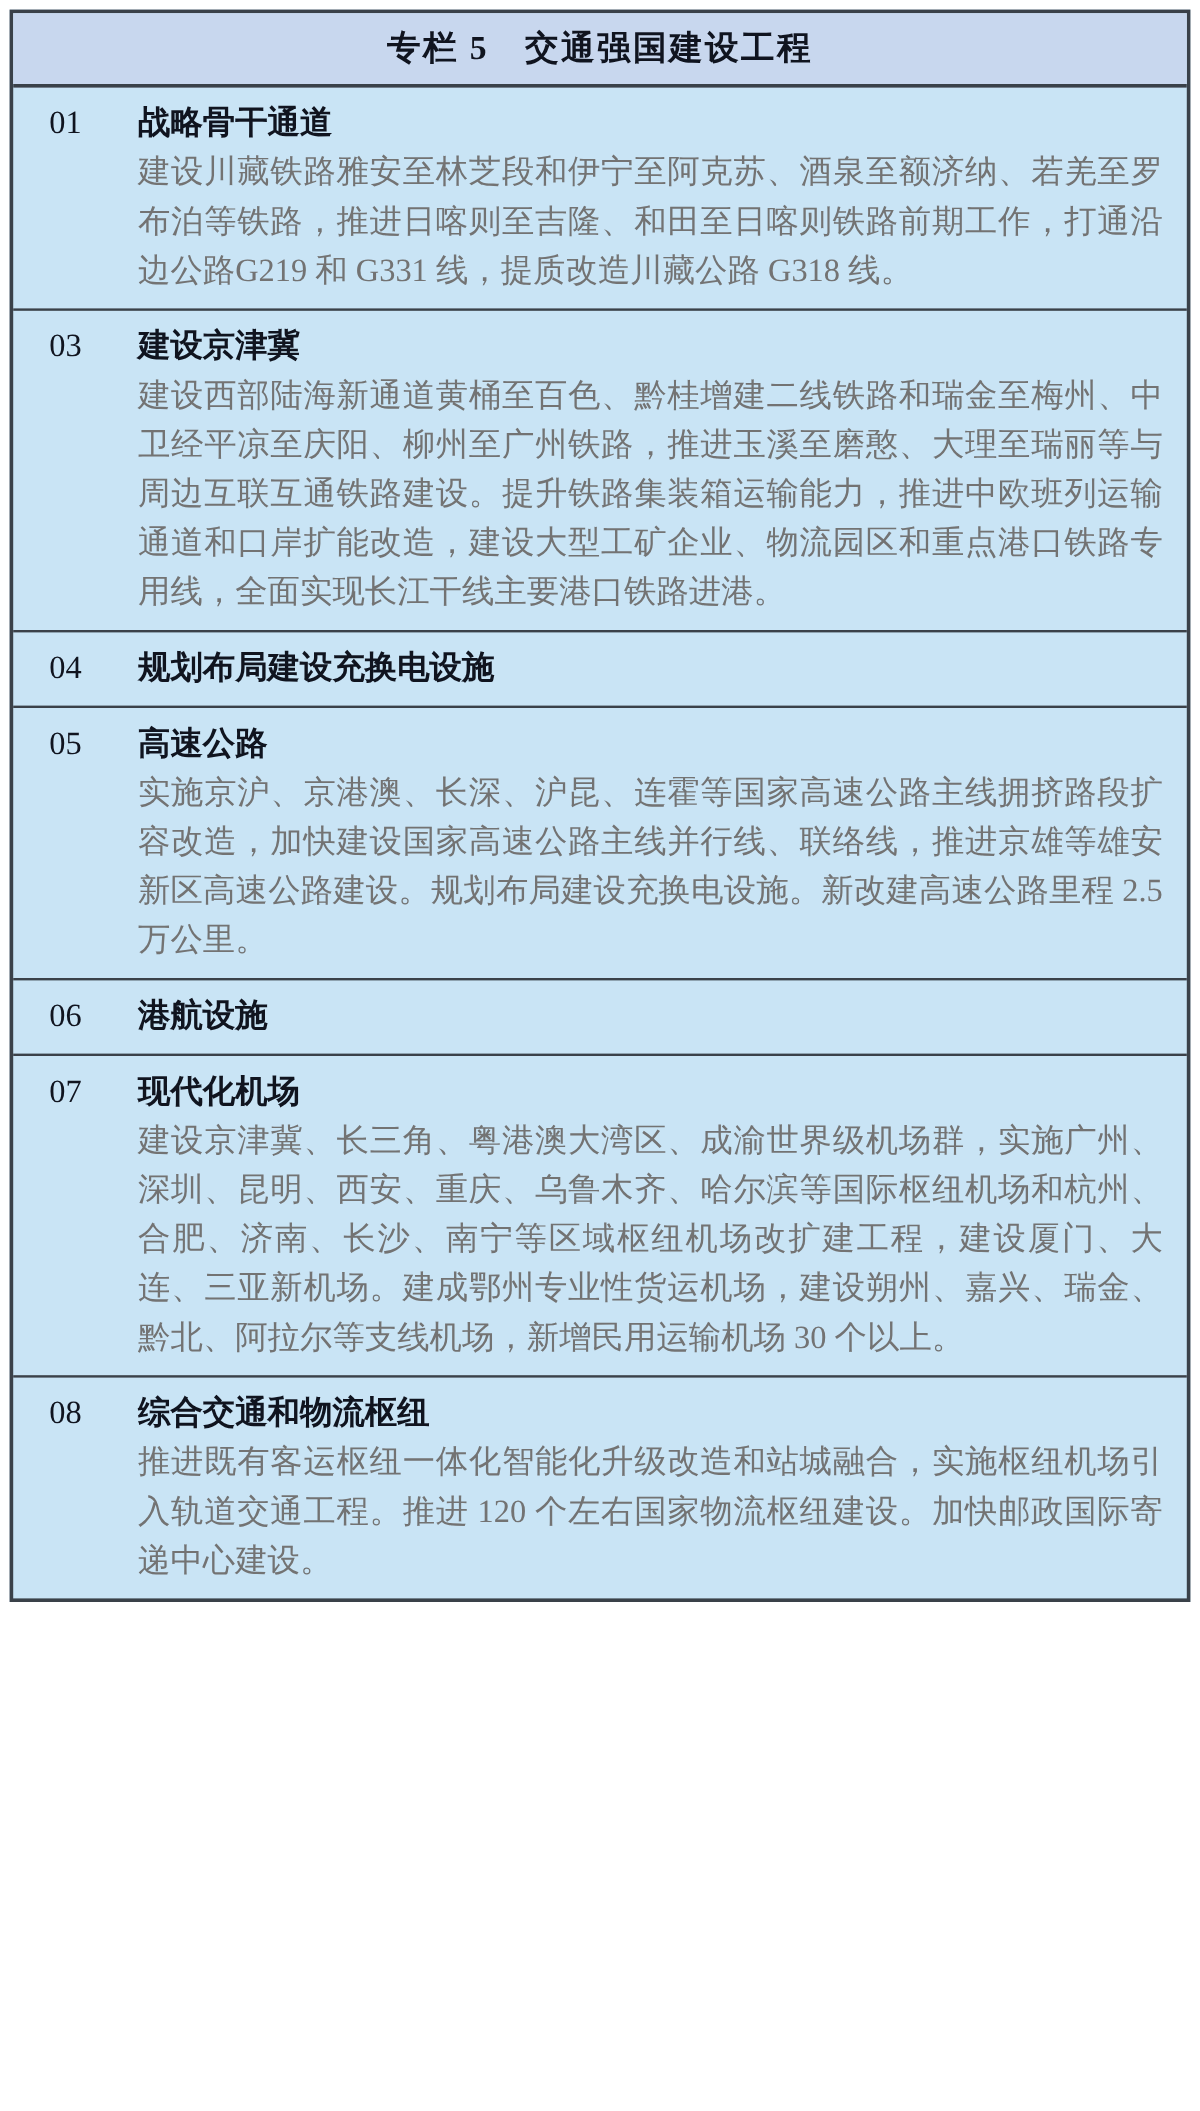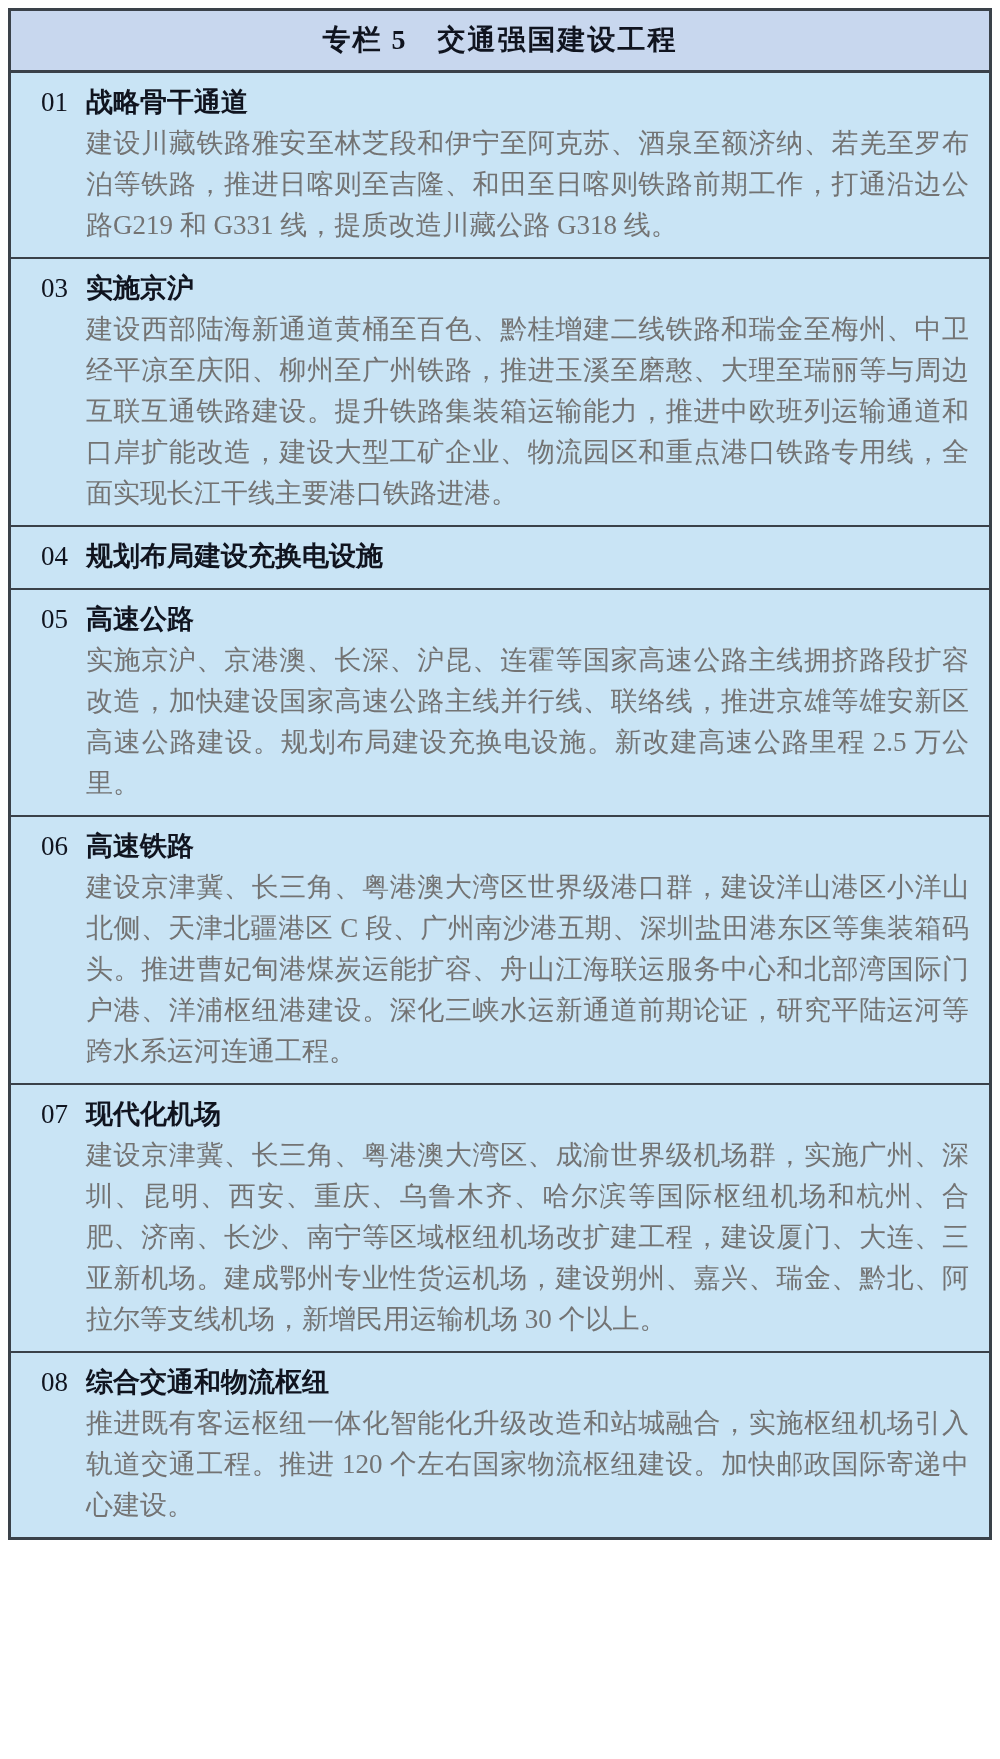--- a/index.html
+++ b/index.html
@@ -25,21 +25,21 @@
     padding: 10px 0 11px 0;
   }
   .panel-title {
     font-size: 28px;
     font-weight: bold;
     letter-spacing: 2px;
     color: #10141f;
   }
   .section {
     position: relative;
-    padding: 9px 20px 11px 75px;
+    padding: 9px 20px 11px 104px;
     border-bottom: 2px solid #3a4149;
   }
   .section:last-child { border-bottom: none; }
   .section-num {
     position: absolute;
     left: 30px;
     top: 9px;
     font-size: 27px;
     line-height: 41px;
     color: #10141f;
@@ -72,39 +72,38 @@
 
       <div class="section">
         <span class="section-num">01</span>
         <div class="section-heading">战略骨干通道</div>
         <div class="section-body">建设川藏铁路雅安至林芝段和伊宁至阿克苏、酒泉至额济纳、若羌至罗布泊等铁路，推进日喀则至吉隆、和田至日喀则铁路前期工作，打通沿边公路G219 和 G331 线，提质改造川藏公路 G318 线。</div>
       </div>
 
 
       <div class="section">
         <span class="section-num">03</span>
-        <div class="section-heading">实施京沪</div>
+        <div class="section-heading">建设京津冀</div>
         <div class="section-body">建设西部陆海新通道黄桶至百色、黔桂增建二线铁路和瑞金至梅州、中卫经平凉至庆阳、柳州至广州铁路，推进玉溪至磨憨、大理至瑞丽等与周边互联互通铁路建设。提升铁路集装箱运输能力，推进中欧班列运输通道和口岸扩能改造，建设大型工矿企业、物流园区和重点港口铁路专用线，全面实现长江干线主要港口铁路进港。</div>
       </div>
 
       <div class="section">
         <span class="section-num">04</span>
         <div class="section-heading">规划布局建设充换电设施</div>
       </div>
 
       <div class="section">
         <span class="section-num">05</span>
         <div class="section-heading">高速公路</div>
         <div class="section-body">实施京沪、京港澳、长深、沪昆、连霍等国家高速公路主线拥挤路段扩容改造，加快建设国家高速公路主线并行线、联络线，推进京雄等雄安新区高速公路建设。规划布局建设充换电设施。新改建高速公路里程 2.5 万公里。</div>
       </div>
 
       <div class="section">
         <span class="section-num">06</span>
-        <div class="section-heading">高速铁路</div>
-        <div class="section-body">建设京津冀、长三角、粤港澳大湾区世界级港口群，建设洋山港区小洋山北侧、天津北疆港区 C 段、广州南沙港五期、深圳盐田港东区等集装箱码头。推进曹妃甸港煤炭运能扩容、舟山江海联运服务中心和北部湾国际门户港、洋浦枢纽港建设。深化三峡水运新通道前期论证，研究平陆运河等跨水系运河连通工程。</div>
+        <div class="section-heading">港航设施</div>
       </div>
 
       <div class="section">
         <span class="section-num">07</span>
         <div class="section-heading">现代化机场</div>
         <div class="section-body">建设京津冀、长三角、粤港澳大湾区、成渝世界级机场群，实施广州、深圳、昆明、西安、重庆、乌鲁木齐、哈尔滨等国际枢纽机场和杭州、合肥、济南、长沙、南宁等区域枢纽机场改扩建工程，建设厦门、大连、三亚新机场。建成鄂州专业性货运机场，建设朔州、嘉兴、瑞金、黔北、阿拉尔等支线机场，新增民用运输机场 30 个以上。</div>
       </div>
 
       <div class="section">
         <span class="section-num">08</span>

